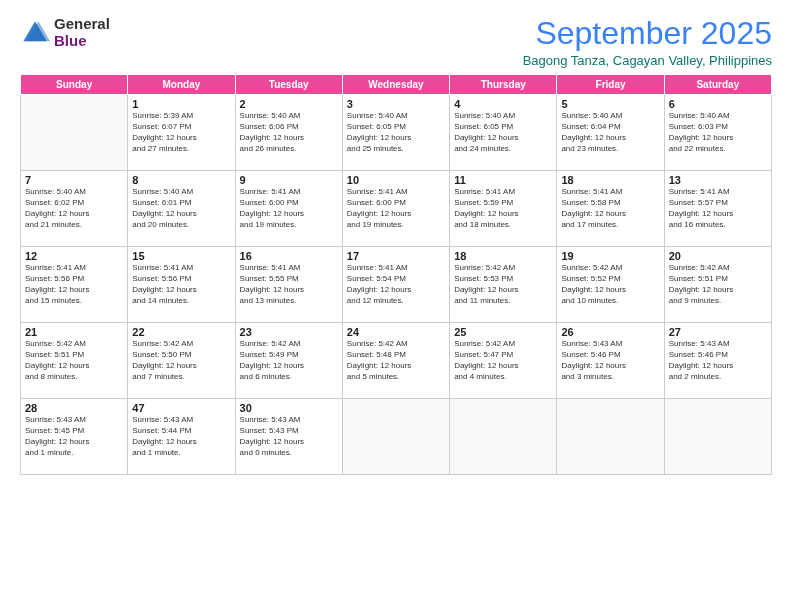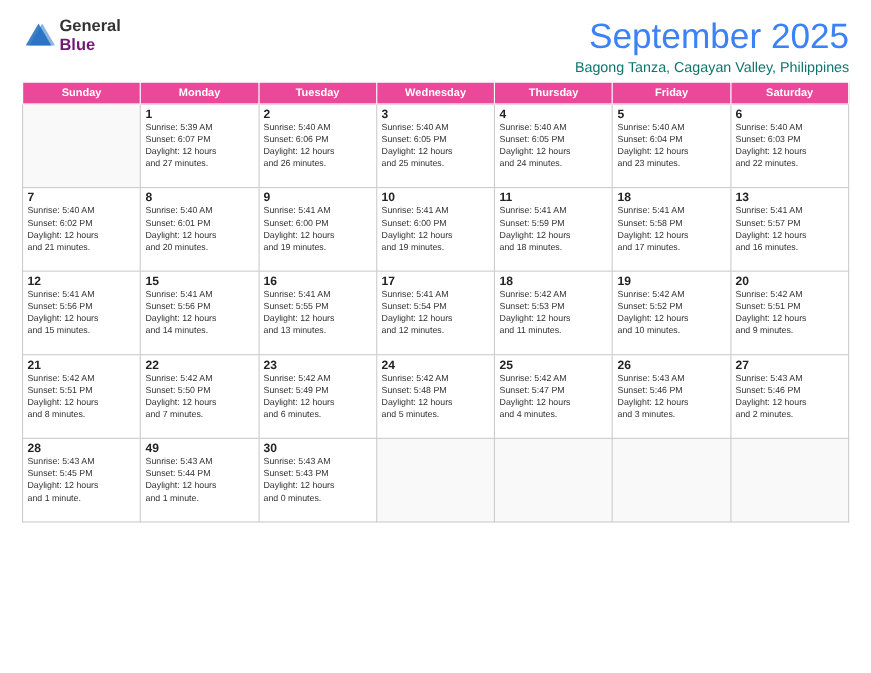--- a/index.html
+++ b/index.html
@@ -332,21 +332,21 @@
         </tr>
         <tr>
           <td>
             <div class="day-num">28</div>
             <div class="day-info" style="white-space: pre-line;">Sunrise: 5:43 AM
 Sunset: 5:45 PM
 Daylight: 12 hours
 and 1 minute.</div>
           </td>
           <td>
-            <div class="day-num">49</div>
+            <div class="day-num">47</div>
             <div class="day-info" style="white-space: pre-line;">Sunrise: 5:43 AM
 Sunset: 5:44 PM
 Daylight: 12 hours
 and 1 minute.</div>
           </td>
           <td>
             <div class="day-num">30</div>
             <div class="day-info" style="white-space: pre-line;">Sunrise: 5:43 AM
 Sunset: 5:43 PM
 Daylight: 12 hours

